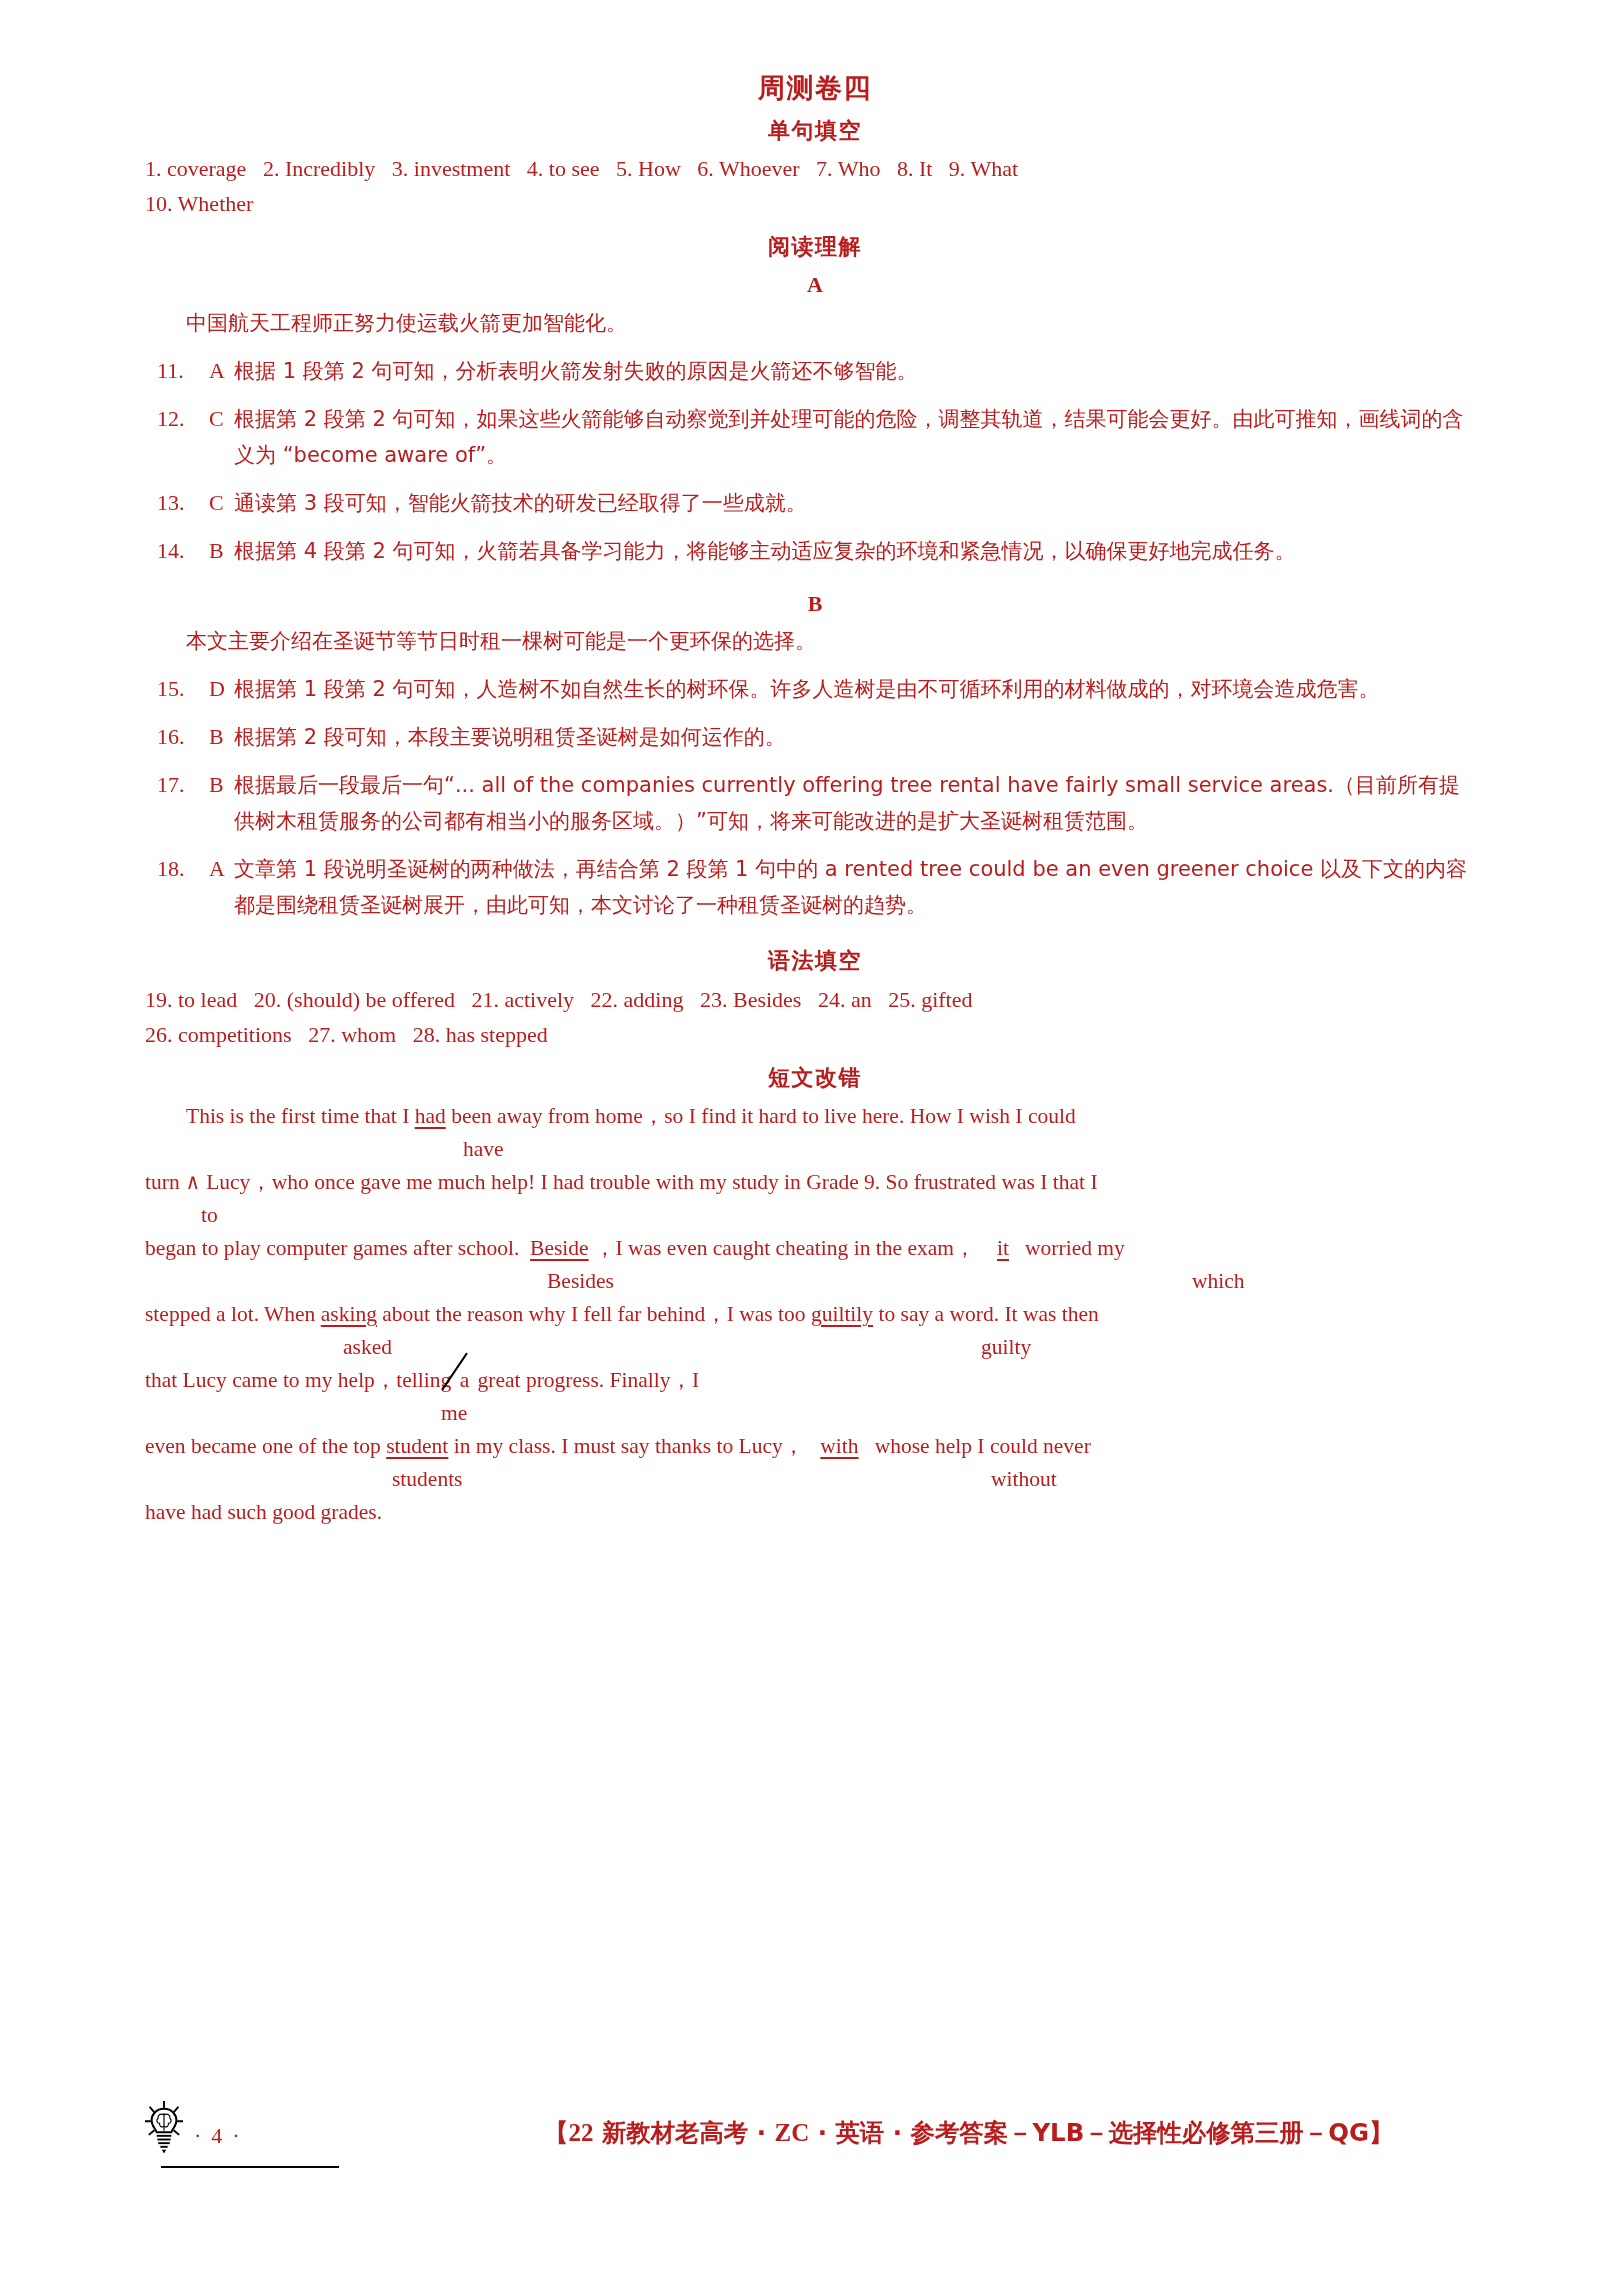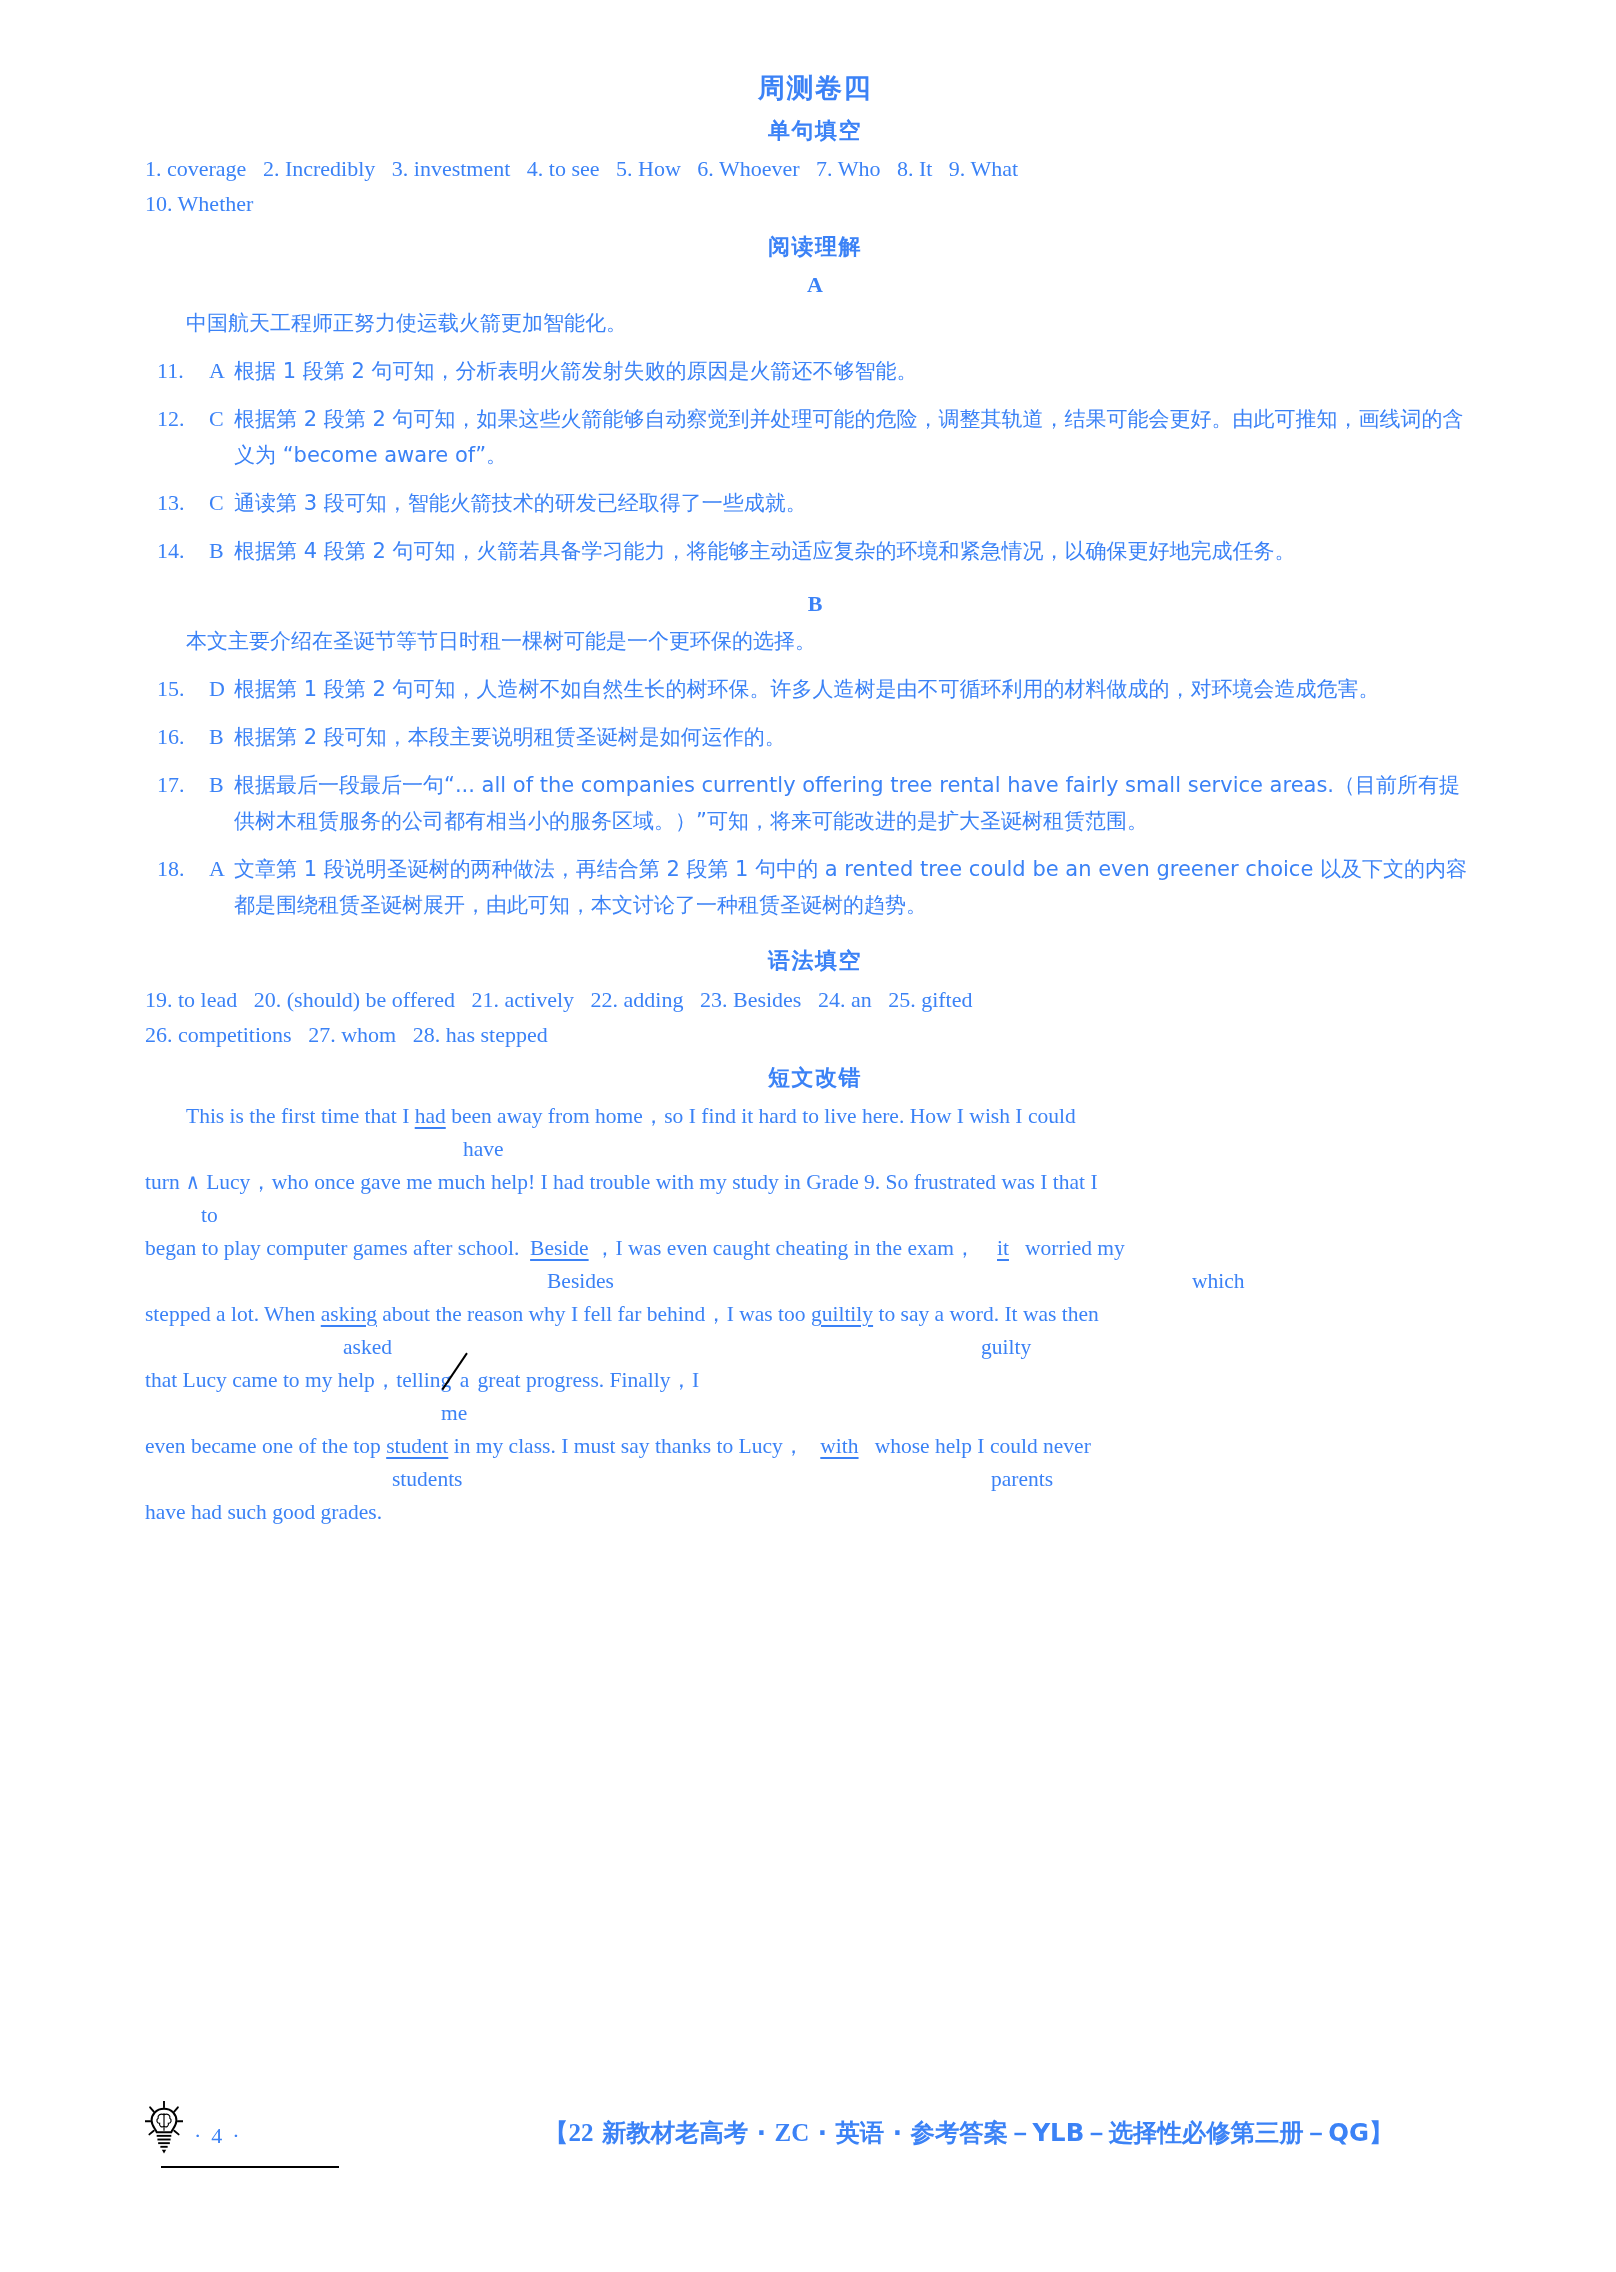--- a/index.html
+++ b/index.html
@@ -6,21 +6,21 @@
     margin: 0;
     padding: 0;
     background: #ffffff;
   }
   .page {
     position: relative;
     width: 1617px;
     height: 2273px;
     background: #ffffff;
     font-family: "Liberation Serif", "DejaVu Serif", serif;
-    color: #3b82f6;
+    color: #b91c1c;
     box-sizing: border-box;
   }
   .content {
     position: absolute;
     left: 145px;
     top: 0;
     width: 1340px;
   }
 
   
@@ -259,21 +259,21 @@
       <div class="prow"><span>began to play computer games after school.  </span><span class="u">Beside</span><span> ，I was even caught cheating in the exam，    </span><span class="u">it</span><span>   worried my</span></div>
       <div class="crow"><span class="corr" style="left:402px">Besides</span><span class="corr" style="left:1047px">which</span></div>
 
       <div class="prow"><span>stepped a lot. When </span><span class="u">asking</span><span> about the reason why I fell far behind，I was too </span><span class="u">guiltily</span><span> to say a word. It was then</span></div>
       <div class="crow"><span class="corr" style="left:198px">asked</span><span class="corr" style="left:836px">guilty</span></div>
 
       <div class="prow"><span>that Lucy came to my help，telling </span><span class="strike"><span class="strikeline" style="left:9px;top:-10.4px"></span><span>a</span></span><span> great progress. Finally，I</span></div>
       <div class="crow"><span class="corr" style="left:296px">me</span></div>
 
       <div class="prow"><span>even became one of the top </span><span class="u">student</span><span> in my class. I must say thanks to Lucy，   </span><span class="u">with</span><span>   whose help I could never</span></div>
-      <div class="crow"><span class="corr" style="left:247px">students</span><span class="corr" style="left:846px">parents</span></div>
+      <div class="crow"><span class="corr" style="left:247px">students</span><span class="corr" style="left:846px">without</span></div>
 
       <div class="prow"><span>have had such good grades.</span></div>
 
     </div>
 
   </div>
 
   <div class="footer">
 
     <span class="bulb">

